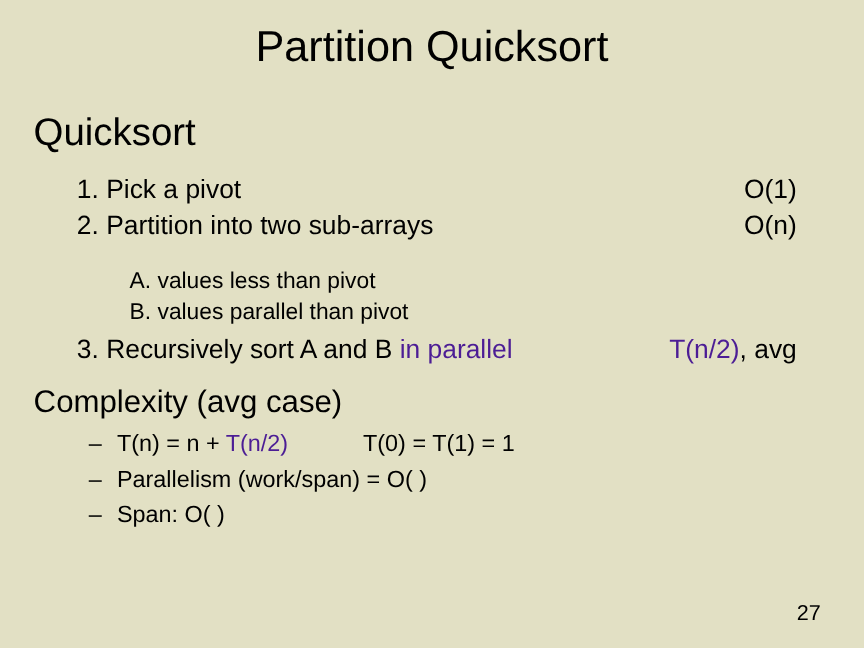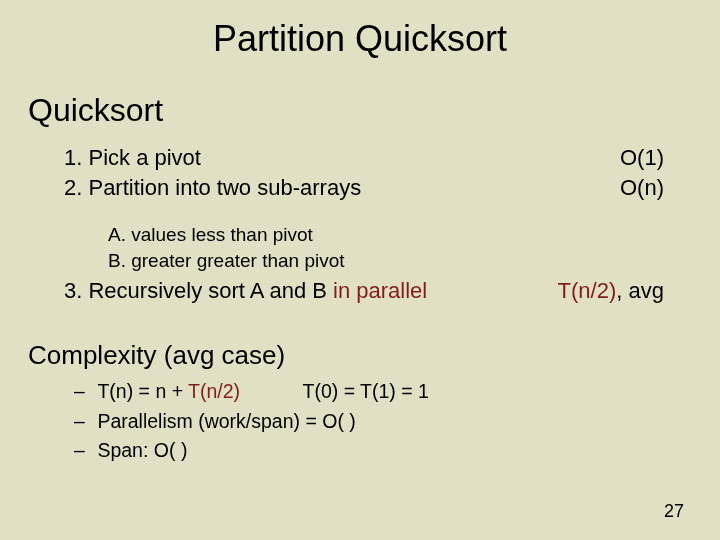--- a/index.html
+++ b/index.html
@@ -40,25 +40,25 @@
     width: 600px;
     justify-content: space-between;
   }
   .substeps {
     padding-left: 44px;
     font-size: 19px;
     line-height: 1.35;
     margin-top: 20px;
     margin-bottom: 2px;
   }
-  .blue { color: #7f1d1d; }
+  .blue { color: #4c1d95; }
   .complexity-head {
     font-size: 26px;
     padding-left: 28px;
-    margin-top: 35px;
+    margin-top: 14px;
   }
   .complexity-list {
     padding-left: 74px;
     font-size: 19.5px;
     line-height: 1.5;
     margin-top: 6px;
   }
   .dash { display:inline-block; width: 18px; }
   .tcol { display:inline-block; }
   .pagen {
@@ -81,21 +81,21 @@
     <div class="row">
       <span>1. Pick a pivot</span>
       <span>O(1)</span>
     </div>
     <div class="row">
       <span>2. Partition into two sub-arrays</span>
       <span>O(n)</span>
     </div>
     <div class="substeps">
       <div>A. values less than pivot</div>
-      <div>B. greater greater than pivot</div>
+      <div>B. values parallel than pivot</div>
     </div>
     <div class="row">
       <span>
         <span>3. Recursively sort A and B </span><span class="blue">in parallel</span>
       </span>
       <span>
         <span class="blue">T(n/2)</span><span>, avg</span>
       </span>
     </div>
   </div>

